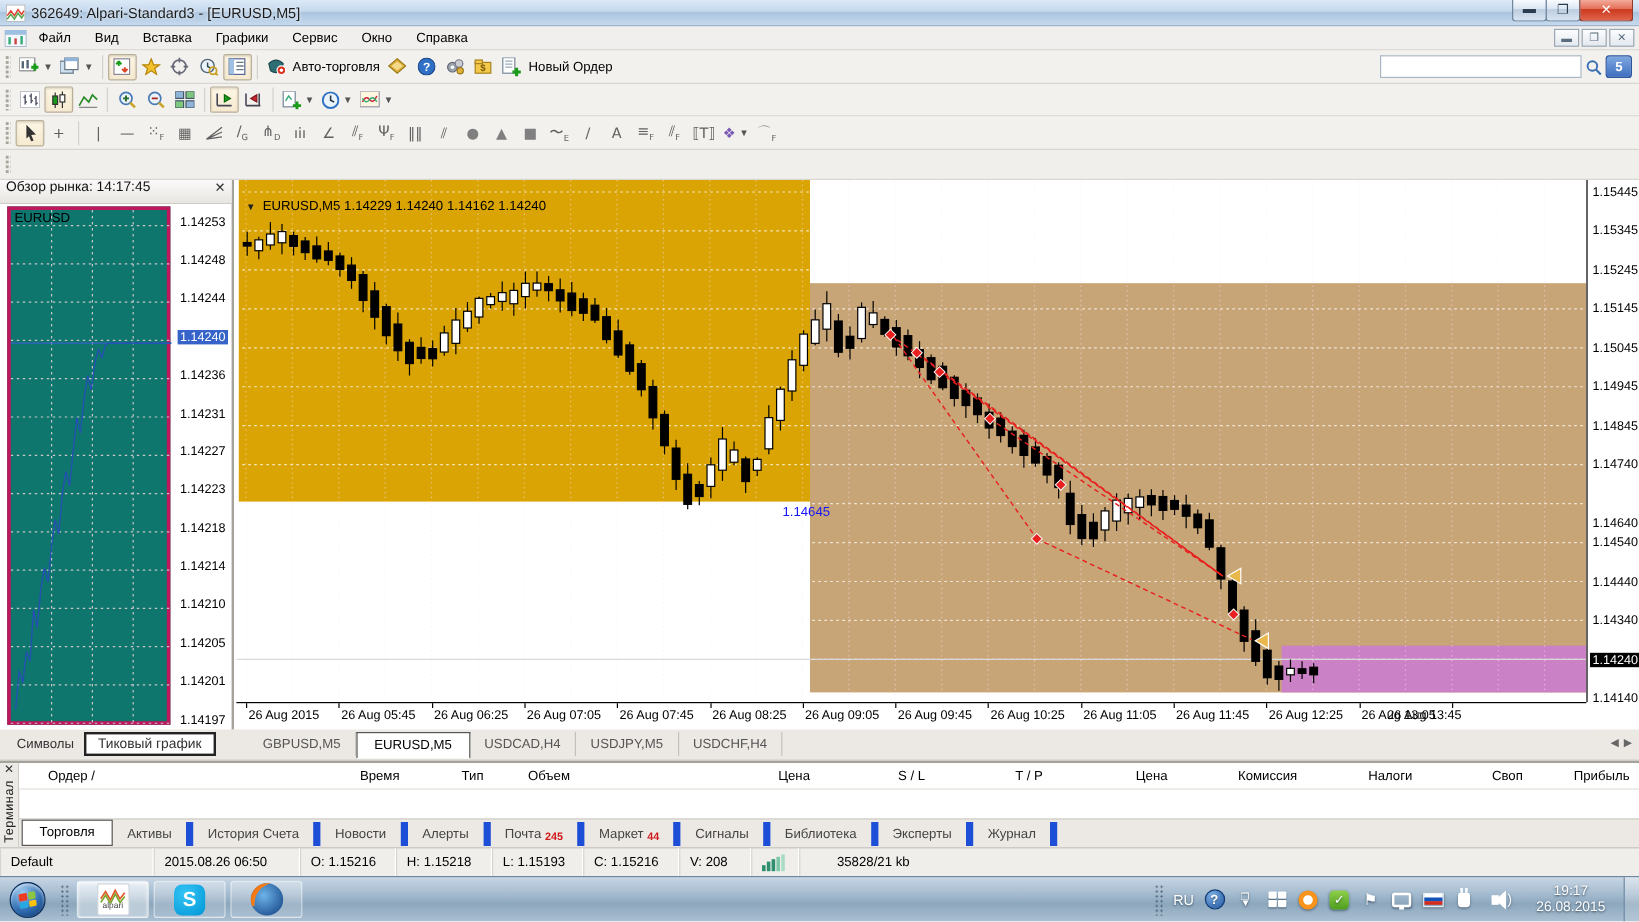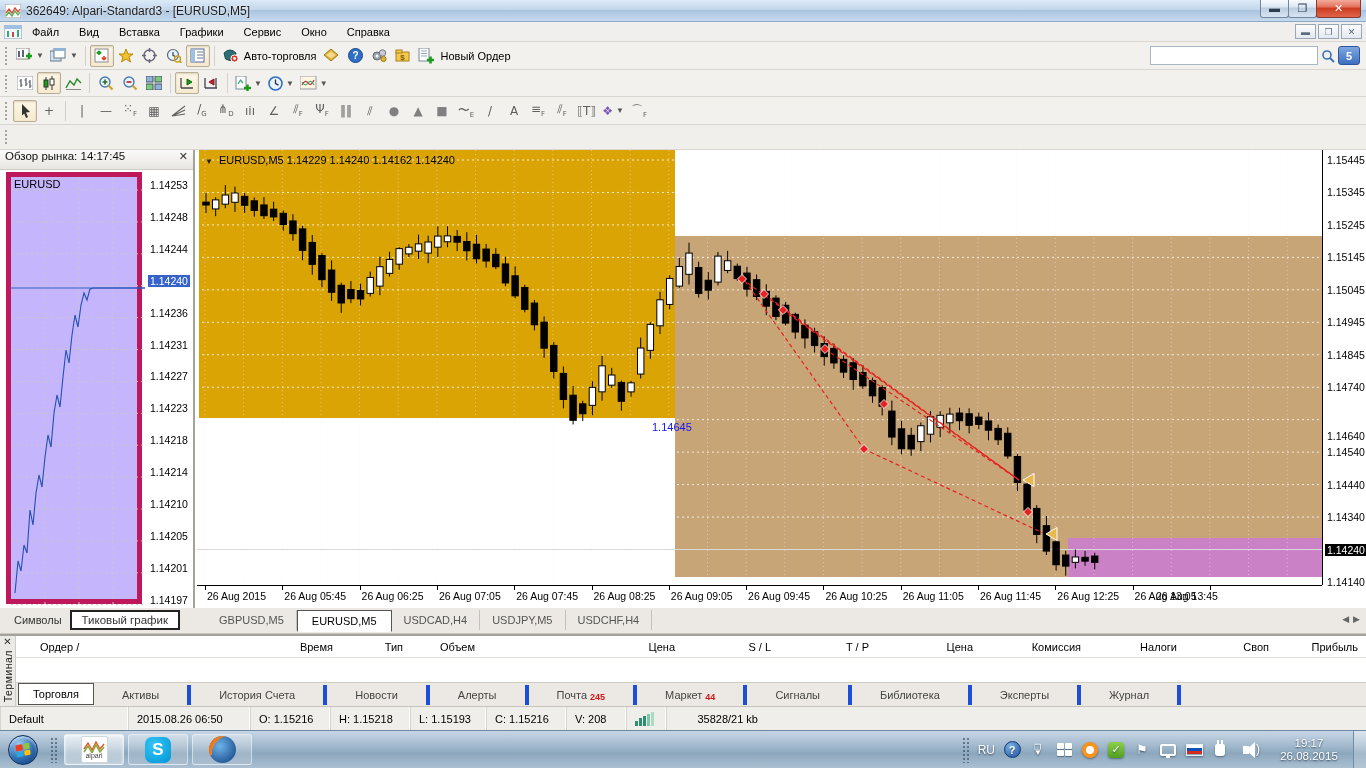--- a/index.html
+++ b/index.html
@@ -46,30 +46,30 @@
   .search-glass{width:20px;height:19px;display:flex;align-items:center;justify-content:center;color:#3b6fb4;font-size:12px}
   .notify-badge{width:22px;height:19px;background:linear-gradient(#7fa8e0,#3e6fc0);border:1px solid #2c55a0;border-radius:3px;color:#fff;display:flex;align-items:center;justify-content:center;font-weight:bold}
 
   
   #main{position:absolute;left:0;top:150px;width:1366px;height:458px;background:#fff}
 
   
   #market-watch{position:absolute;left:0;top:0;width:195px;height:458px;background:#fff;border-right:2px solid #a5a29b}
   .mw-header{height:20px;background:linear-gradient(#fafafa,#e8e6e2);border-bottom:1px solid #cfccc6;display:flex;align-items:flex-start;padding:0 5px;font-size:11.5px;color:#111}
   .mw-close{margin-left:auto;color:#333;font-weight:bold;font-size:11px;cursor:default}
-  #mw-chart{position:absolute;left:6px;top:22px;width:136px;height:432px;border:5px solid #be185d;background:#c4b5fd}
+  #mw-chart{position:absolute;left:6px;top:22px;width:136px;height:432px;border:3px solid #be185d;background:#0f766e}
   #mw-symbol{position:absolute;left:3px;top:1px;font-size:11px;color:#000}
   #mw-scale{position:absolute;left:144px;top:22px;width:50px;height:432px}
   .mw-label{position:absolute;left:6px;font-size:10.5px;color:#000;white-space:nowrap}
   .mw-label.current{background:#3563c9;color:#fff;padding:0 2px;left:4px}
 
   
   #chart-area{position:absolute;left:197px;top:0;width:1169px;height:458px;background:#fff}
   #chart-svg{position:absolute;left:0;top:0}
-  .chart-header{position:absolute;left:8px;top:4px;font-size:11px;color:#000;z-index:5}
+  .chart-header{position:absolute;left:8px;top:16px;font-size:11px;color:#000;z-index:5}
   .chart-header .tri{font-size:8px;margin-right:6px;color:#222}
   #level-label{position:absolute;left:455px;top:271px;color:#1414ff;font-size:11px;z-index:5}
   #price-scale{position:absolute;left:1125px;top:0;width:44px;height:435px;border-left:1px solid #000;background:#fff}
   .ps-label{position:absolute;left:4px;font-size:10.5px;white-space:nowrap}
   .ps-label.current{background:#000;color:#fff;padding:0 2px;left:2px}
   #time-axis{position:absolute;left:0;top:435px;width:1125px;height:23px;border-top:1px solid #000;background:#fff}
   .ta-label{position:absolute;top:4px;font-size:10.5px;color:#000;white-space:nowrap}
   .ta-tick{position:absolute;top:0;width:1px;height:4px;background:#000}
 
   
@@ -88,21 +88,21 @@
   .term-close{font-size:10px;font-weight:bold;color:#333;height:14px}
   .term-vlabel{writing-mode:vertical-rl;transform:rotate(180deg);font-size:10.5px;color:#222;letter-spacing:.5px}
   .term-cols{position:absolute;left:16px;top:0;width:1350px;height:22px;display:flex;border-bottom:1px solid #e2e0db;background:#fff}
   .term-col{line-height:22px;text-align:right;padding-right:8px;color:#000;white-space:nowrap;overflow:hidden}
   .term-col.first{text-align:left;padding-left:24px}
   .term-balance{position:absolute;left:16px;top:22px;width:1350px;height:24px;background:linear-gradient(#d6d6d6,#c7c7c7);display:flex;align-items:center;font-weight:bold;padding-left:6px}
   .bal-ic{width:9px;height:9px;border:2px solid #8a8a8a;border-radius:50%;background:#e8e8e8;margin:0 8px 0 2px}
   .term-balance span{margin-right:14px}
   .bal-profit{margin-left:auto;margin-right:10px}
   .term-tabs{position:absolute;left:16px;top:46px;width:1350px;height:24px;background:#ece9e4;border-top:1px solid #cfccc6;display:flex;align-items:center;padding-left:2px}
-  .term-tab{padding:4px 28px;color:#444;border-right:4px solid #1d4ed8;display:flex;align-items:center;gap:3px}
+  .term-tab{padding:4px 12px;color:#444;border-right:6px solid #1d4ed8;display:flex;align-items:center;gap:3px}
   .term-tab.active{background:#fff;border:1px solid #555;color:#000;font-size:11px;margin-top:-2px;padding:4px 14px}
   .term-tab .badge{color:#d01818;font-size:9px;font-weight:bold;position:relative;top:2px}
 
   
   #statusbar{position:absolute;left:0;top:706px;width:1366px;height:24px;background:#f0eeeb;border-top:1px solid #c6c3bd;display:flex;align-items:center}
   .sb-seg{height:100%;display:flex;align-items:center;padding:0 8px;border-left:1px solid #d8d5cf;box-shadow:-1px 0 0 #fff;white-space:nowrap}
   .sb-help{flex:1;border-left:none;box-shadow:none}
   .sb-bars{display:flex;align-items:flex-end;gap:1px;height:14px}
   .sb-bars i{display:block;width:3px;background:#2d8f6f}
   .sb-bars i:nth-child(1){height:5px}.sb-bars i:nth-child(2){height:8px}.sb-bars i:nth-child(3){height:10px}.sb-bars i:nth-child(4){height:12px;background:#7ec7a8}.sb-bars i:nth-child(5){height:14px;background:#aadbc4}

